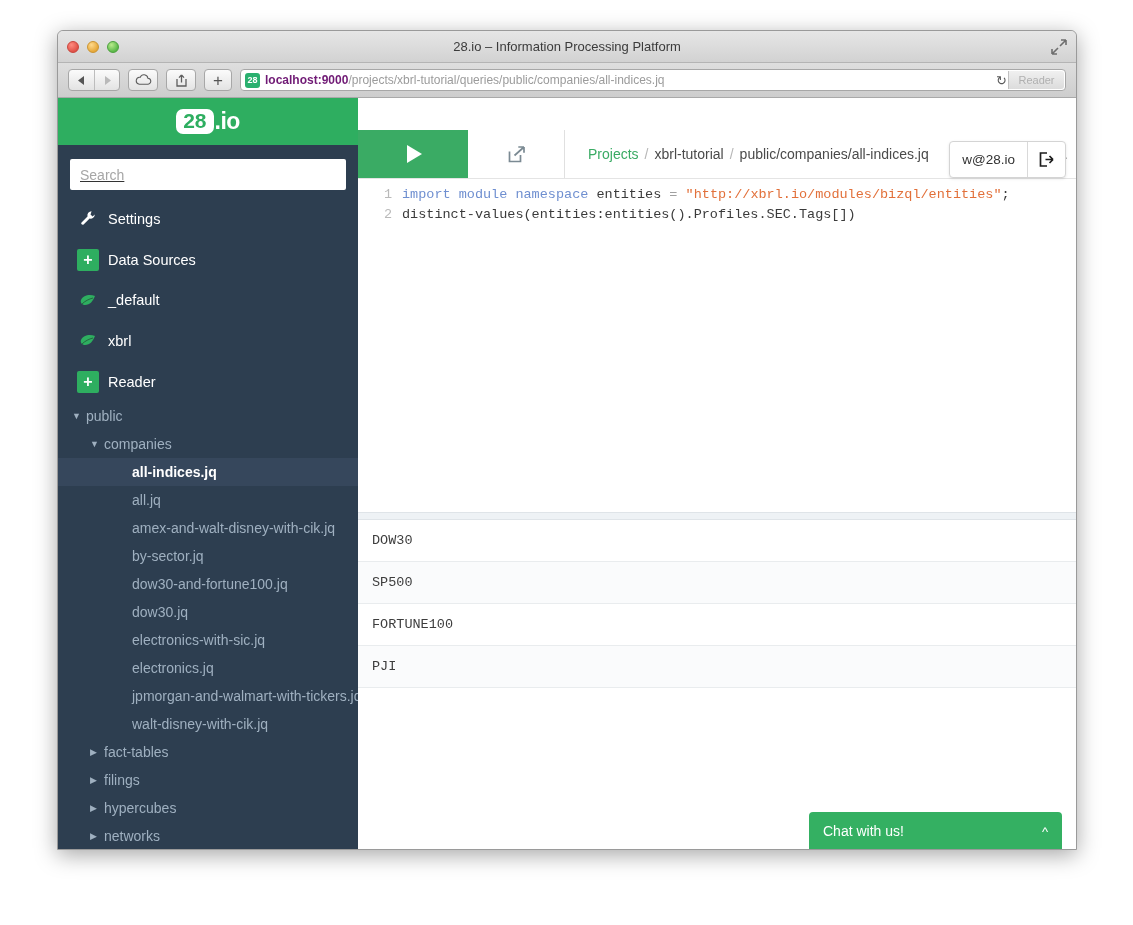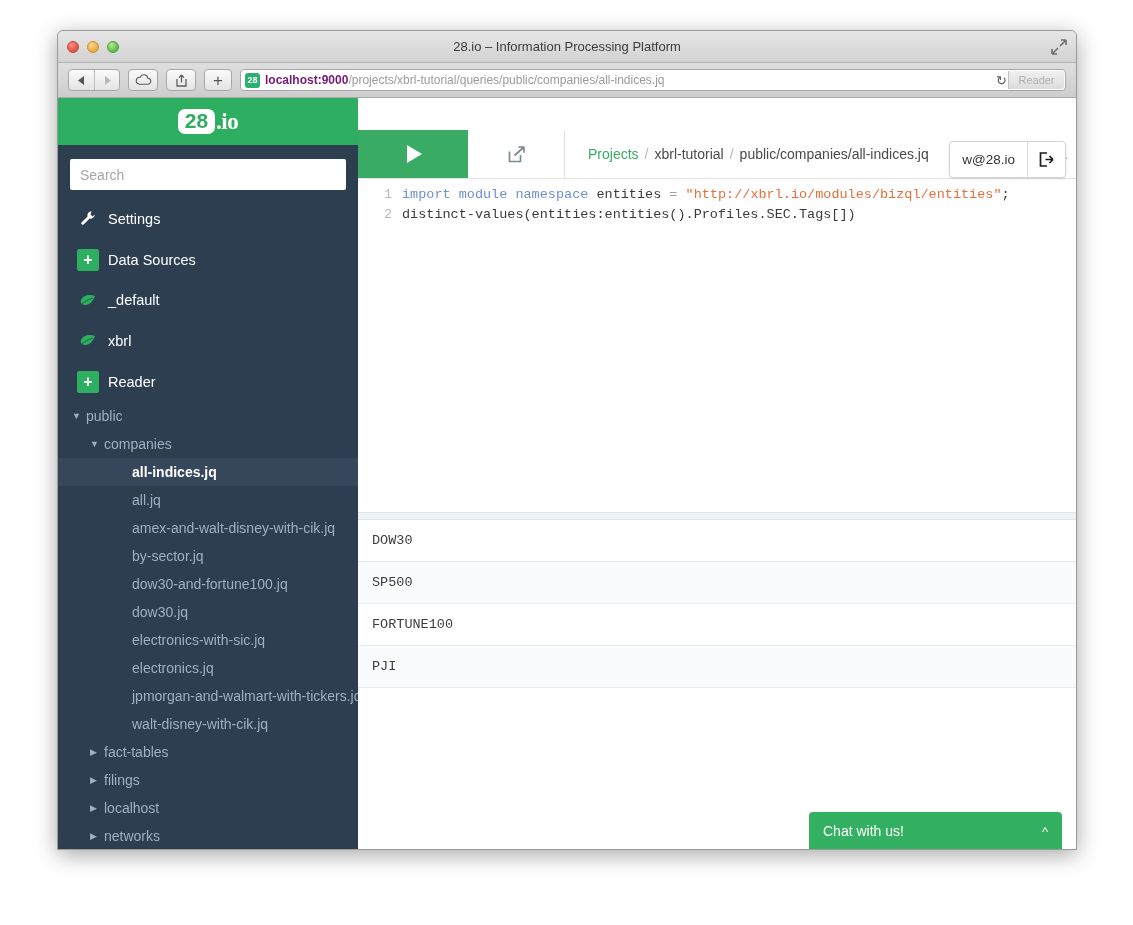--- a/index.html
+++ b/index.html
@@ -108,29 +108,30 @@
     height: 49px; background: #2eae60;
     display: flex; align-items: center; justify-content: center;
     gap: 1px;
   }
   #logo-badge {
     background: #fff; color: #2eae60;
     font-size: 21px; font-weight: bold;
     border-radius: 7px; padding: 1px 7px 2px;
     line-height: 1.05;
   }
-  #logo-tld { color: #fff; font-size: 23px; font-weight: bold; letter-spacing: -0.5px; font-family: Liberation Serif, serif; }
+  #logo-tld { color: #fff; font-size: 23px; font-weight: bold; letter-spacing: -0.5px; }
 
   #search-wrap { padding: 14px 12px 8px; }
   #search-input {
     width: 100%; height: 31px;
     border: none; border-radius: 2px;
     padding: 0 10px; font-size: 14px;
     color: #333; background: #fff;
     font-family: "Liberation Sans", sans-serif;
+    text-decoration: underline;
   }
   #search-input::placeholder { color: #a6a6a6; }
 
   .nav-item {
     display: flex; align-items: center;
     height: 42px; padding-left: 18px; gap: 8px;
     color: #ffffff; font-size: 14.5px;
   }
   .nav-item .ico { width: 24px; display: flex; align-items: center; justify-content: center; }
   .plus-sq {
@@ -404,21 +405,21 @@
           <div class="tree-row lvl2">
             <span class="tw">▶</span>
             <span>fact-tables</span>
           </div>
           <div class="tree-row lvl2">
             <span class="tw">▶</span>
             <span>filings</span>
           </div>
           <div class="tree-row lvl2">
             <span class="tw">▶</span>
-            <span>localhost</span>
+            <span>hypercubes</span>
           </div>
           <div class="tree-row lvl2">
             <span class="tw">▶</span>
             <span>networks</span>
           </div>
         </div>
     </div>
 
     <div id="main">
 

